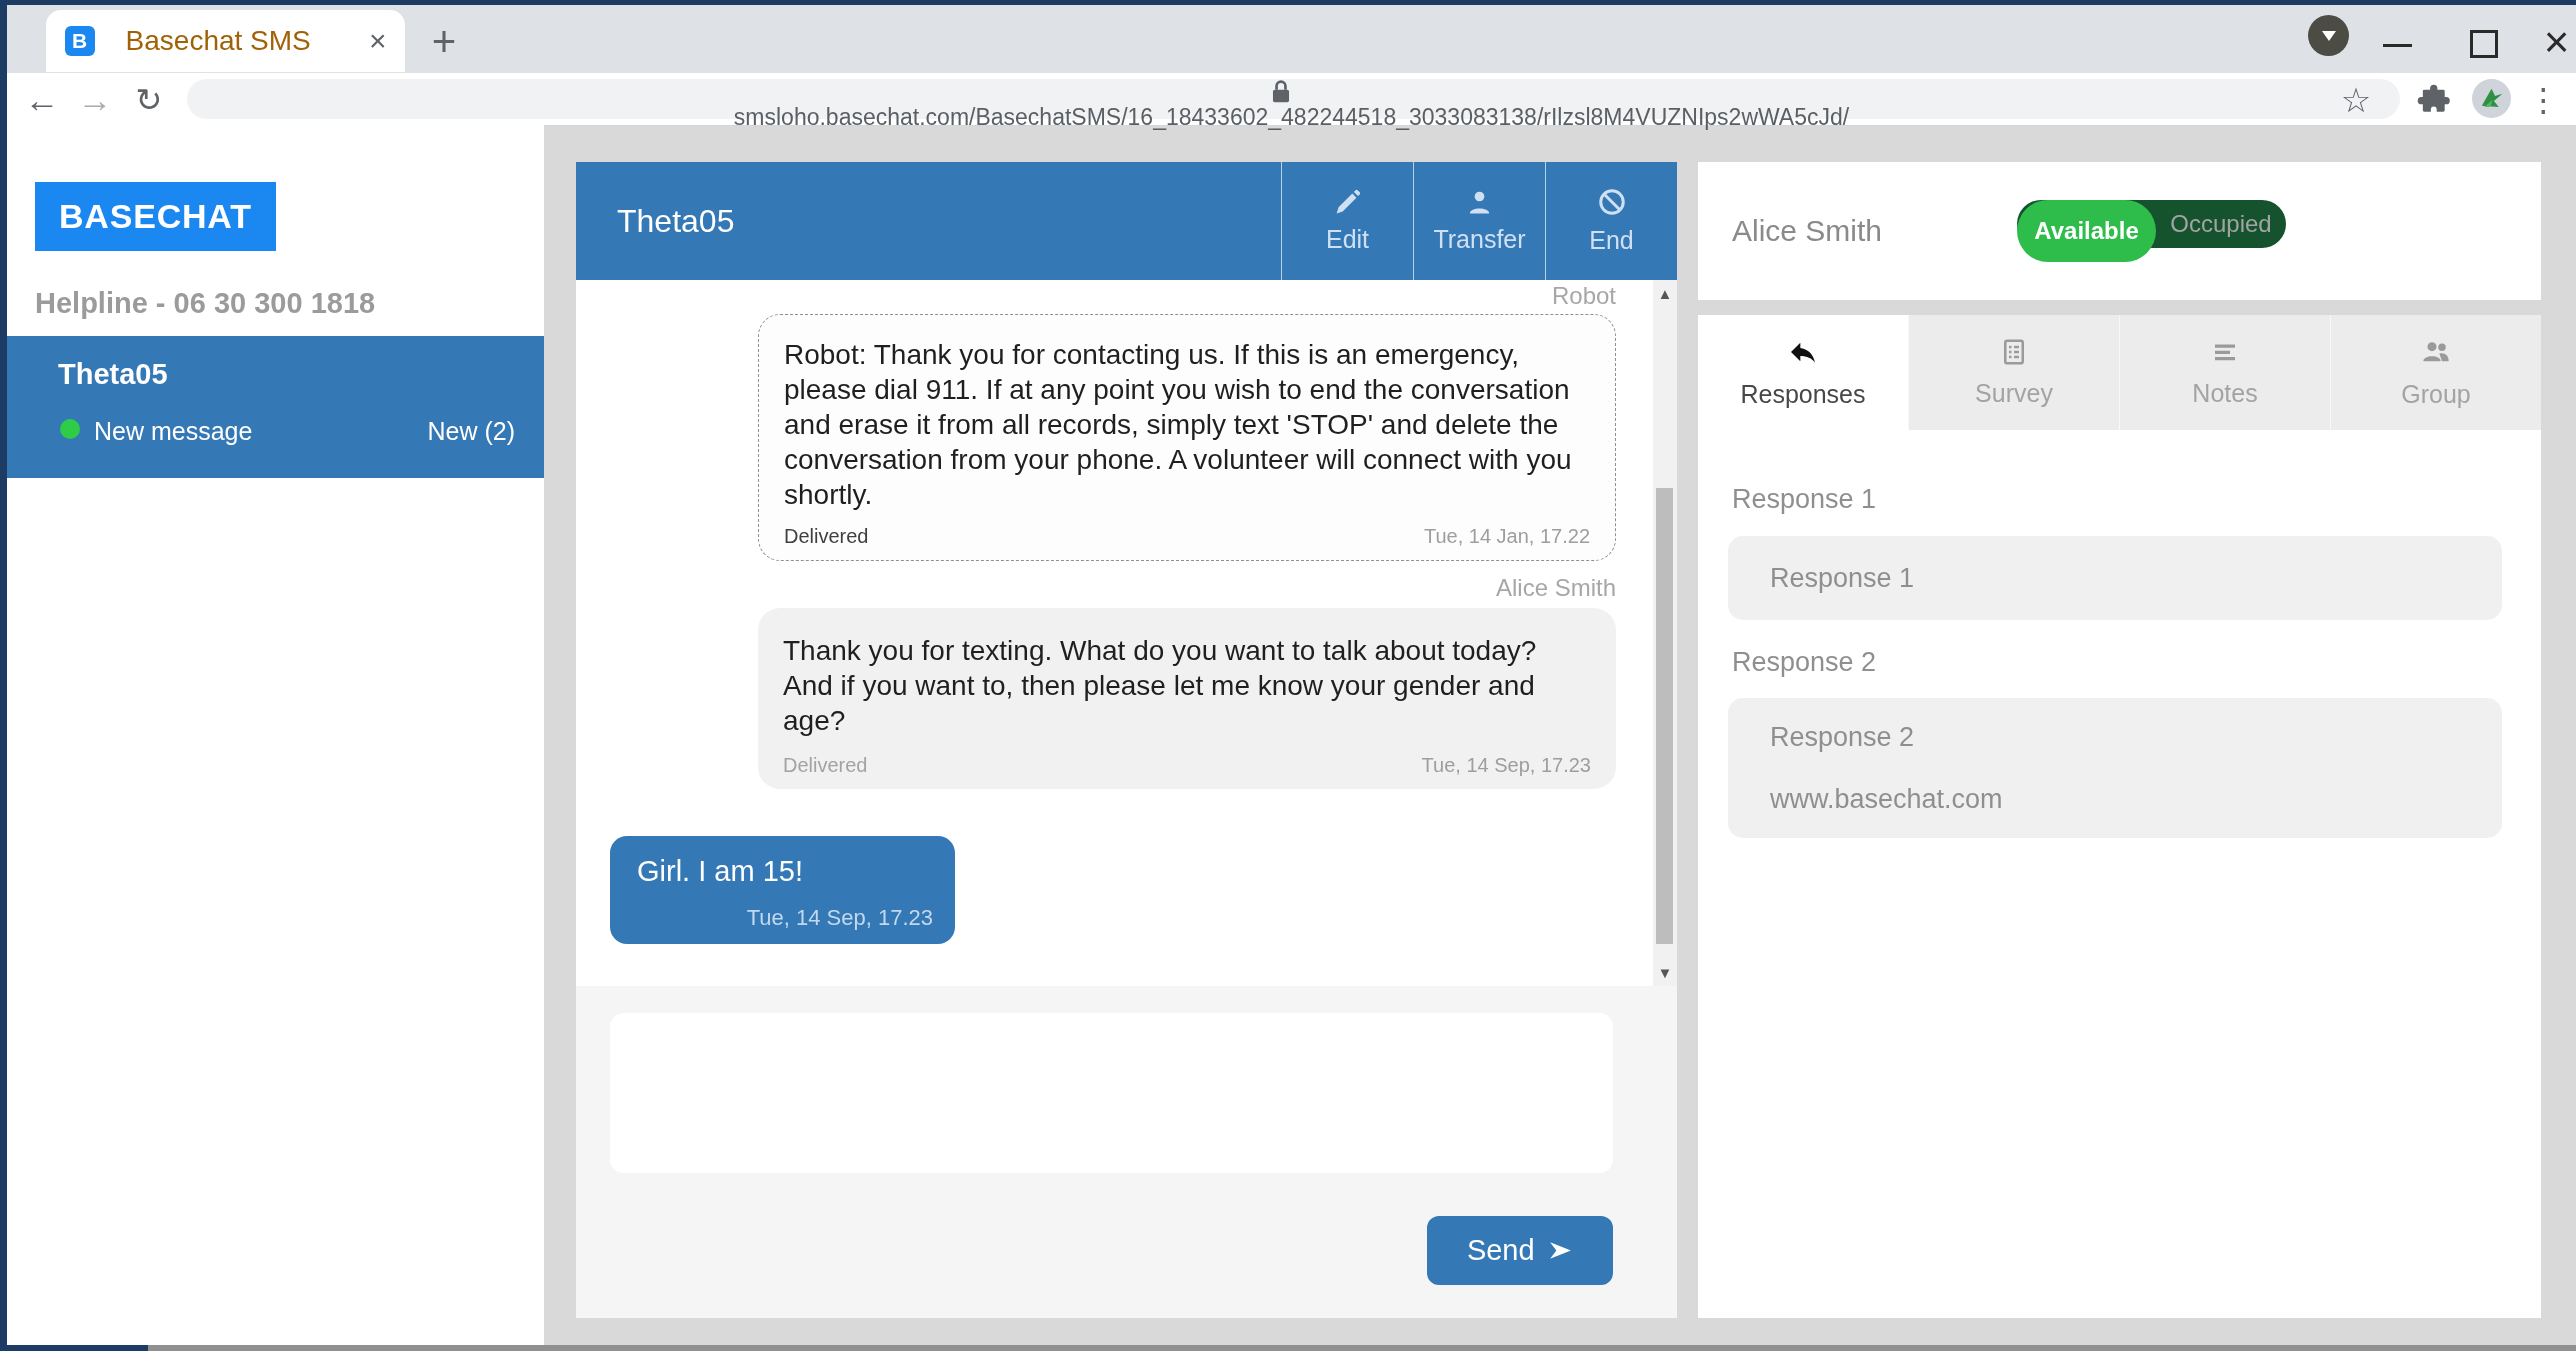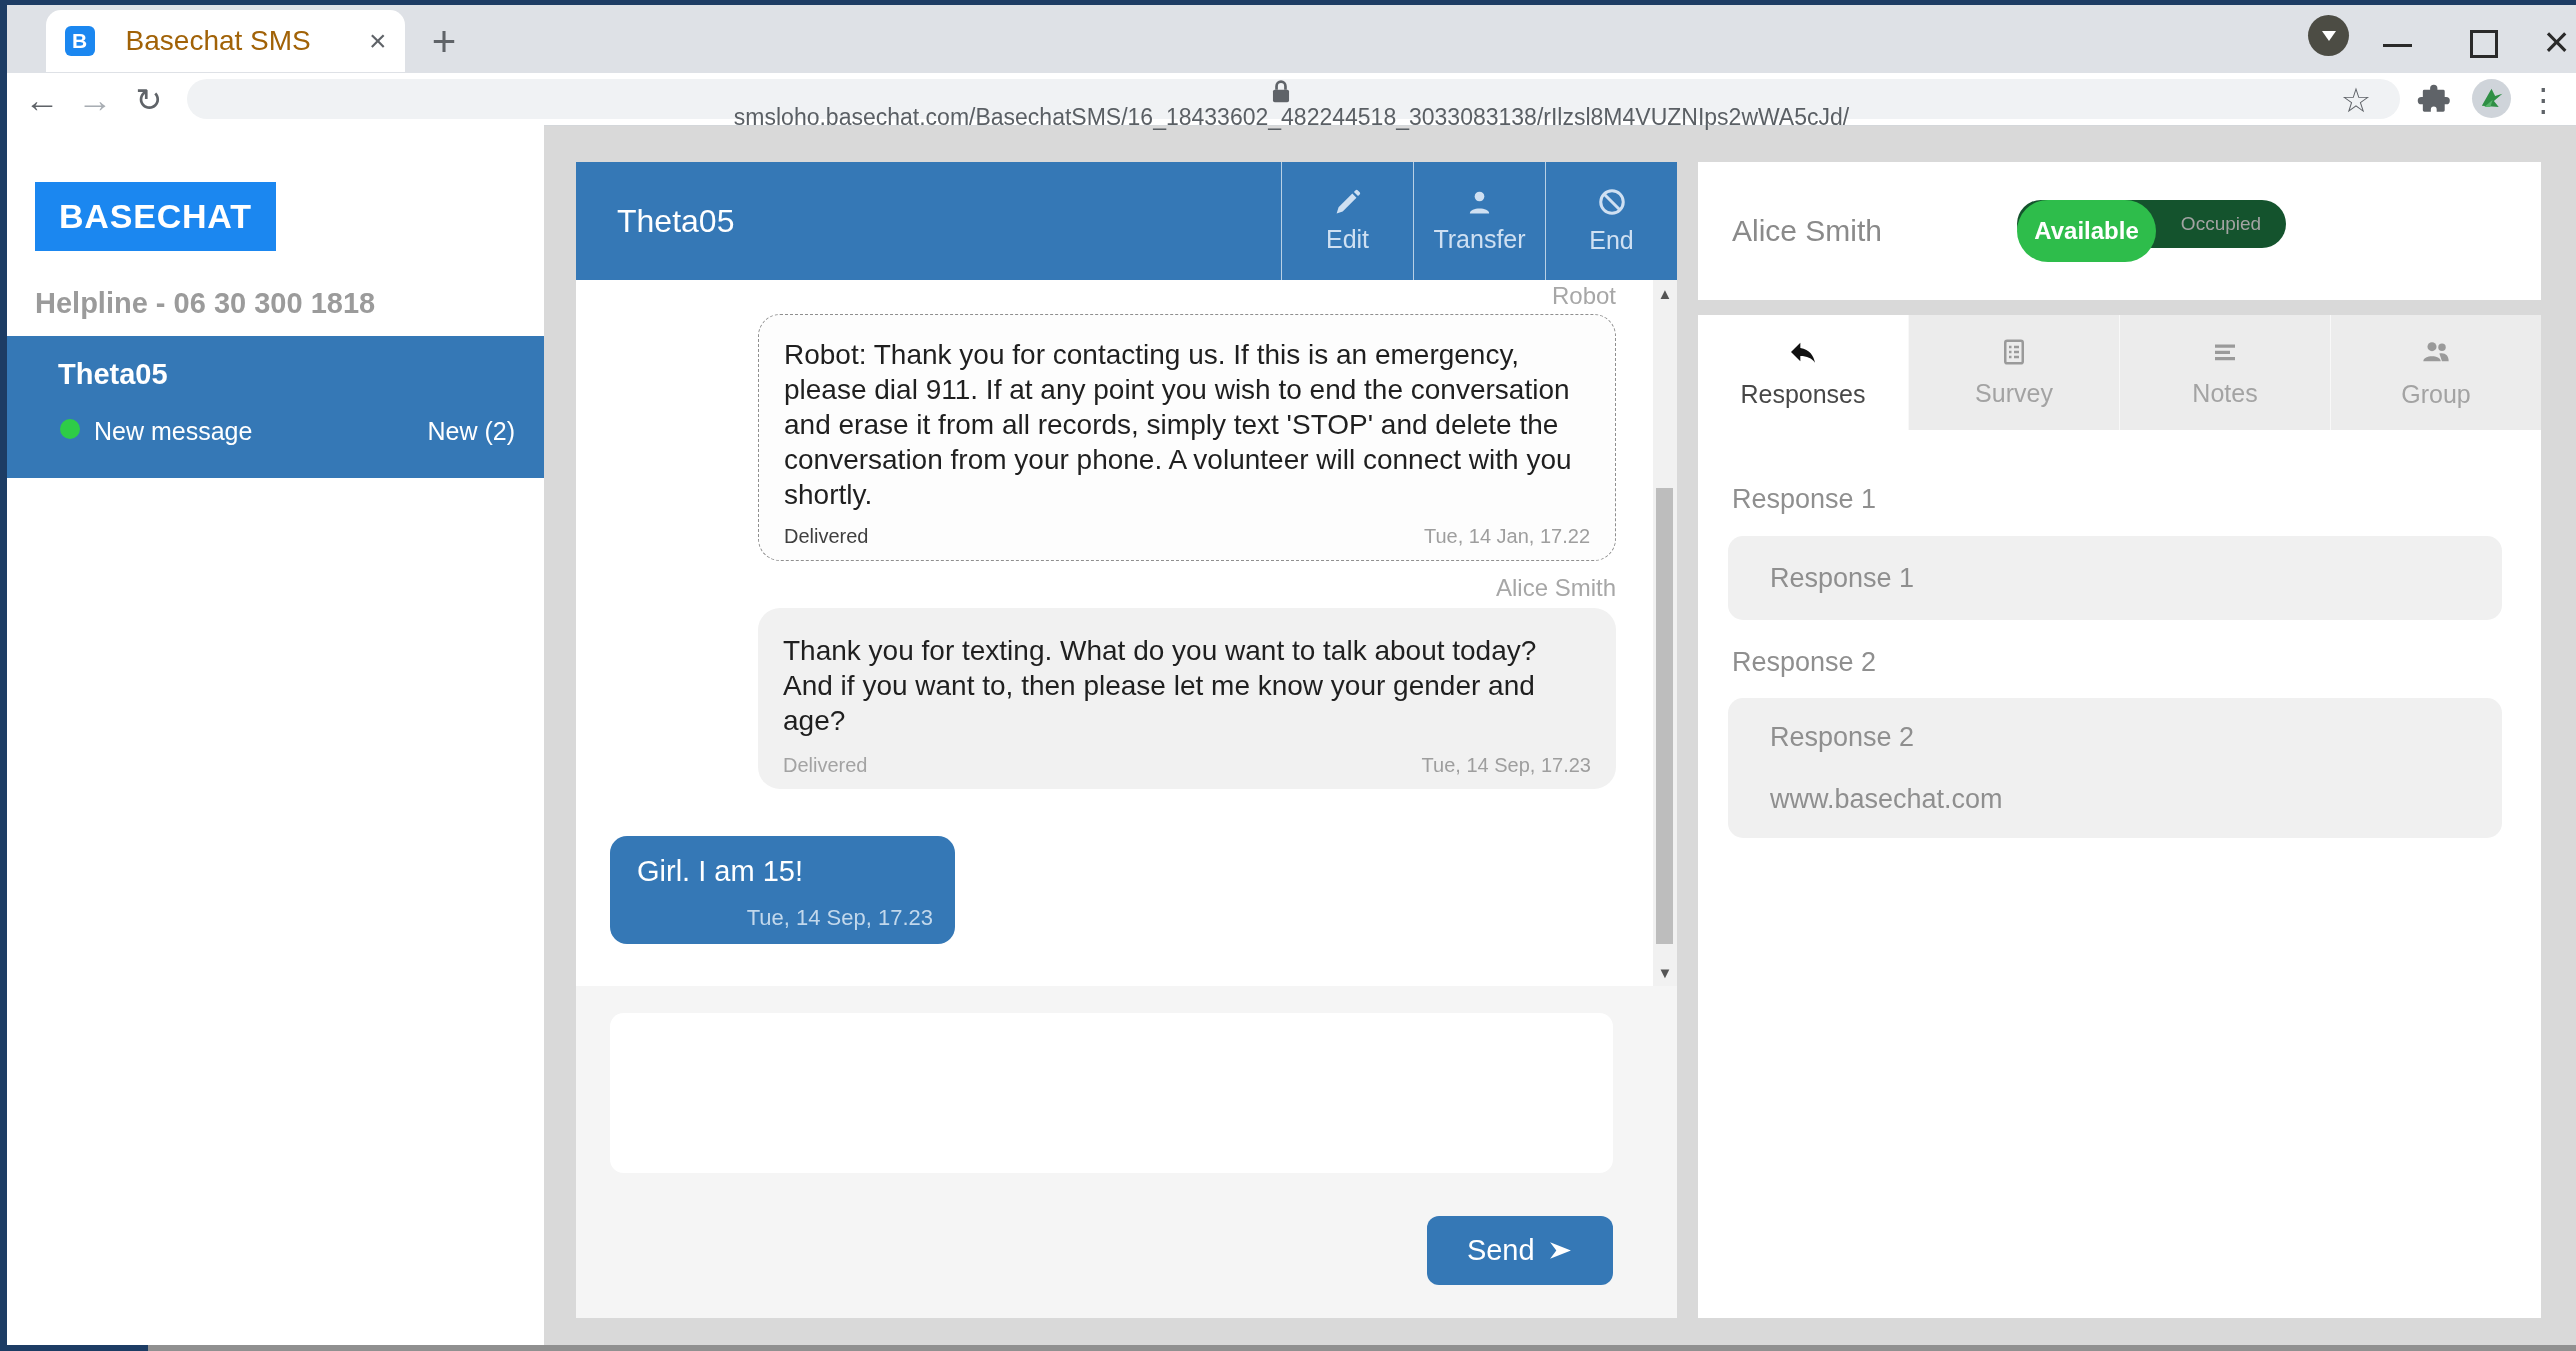--- a/index.html
+++ b/index.html
@@ -93,21 +93,21 @@
   .send-btn{left:851px;top:230px;width:186px;height:69px;background:#3578b6;border:none;border-radius:12px;
         color:#ffffff;font-size:29px;display:flex;align-items:center;justify-content:center;gap:13.5px;
         font-family:inherit;cursor:pointer;}
 
   
   .agent-card{left:1698px;top:162px;width:843px;height:138px;background:#ffffff;}
   .agent-name{left:34px;top:0;height:138px;display:flex;align-items:center;font-size:30px;color:#8a8a8a;}
   .toggle{left:319px;top:38px;width:269px;height:48px;border-radius:31px;background:#14532d;display:flex;}
   .toggle-on{width:139px;height:62px;border-radius:31px;background:#2ebd4b;color:#fff;font-weight:bold;
         font-size:24px;display:flex;align-items:center;justify-content:center;}
-  .toggle-off{flex:1;display:flex;align-items:center;justify-content:center;color:#a3a3a3;font-size:19px;}
+  .toggle-off{flex:1;display:flex;align-items:center;justify-content:center;color:#a3a3a3;font-size:24px;}
 
   .tabs-card{left:1698px;top:315px;width:843px;height:1003px;background:#ffffff;}
   .tabs-row{left:0;top:0;width:843px;height:115px;display:flex;}
   .tab-cell{flex:1;display:flex;flex-direction:column;align-items:center;justify-content:center;gap:12px;
         background:#ececec;border-left:1.7px solid #f8f8f8;box-sizing:border-box;color:#9a9a9a;}
   .tab-cell .lbl{font-size:25px;color:#a3a3a3;}
   .tab-cell.active{background:#ffffff;border-left:none;color:#111111;}
   .tab-cell.active .lbl{color:#474747;}
 
   .resp-label{left:34px;font-size:27px;color:#8f8f8f;}

